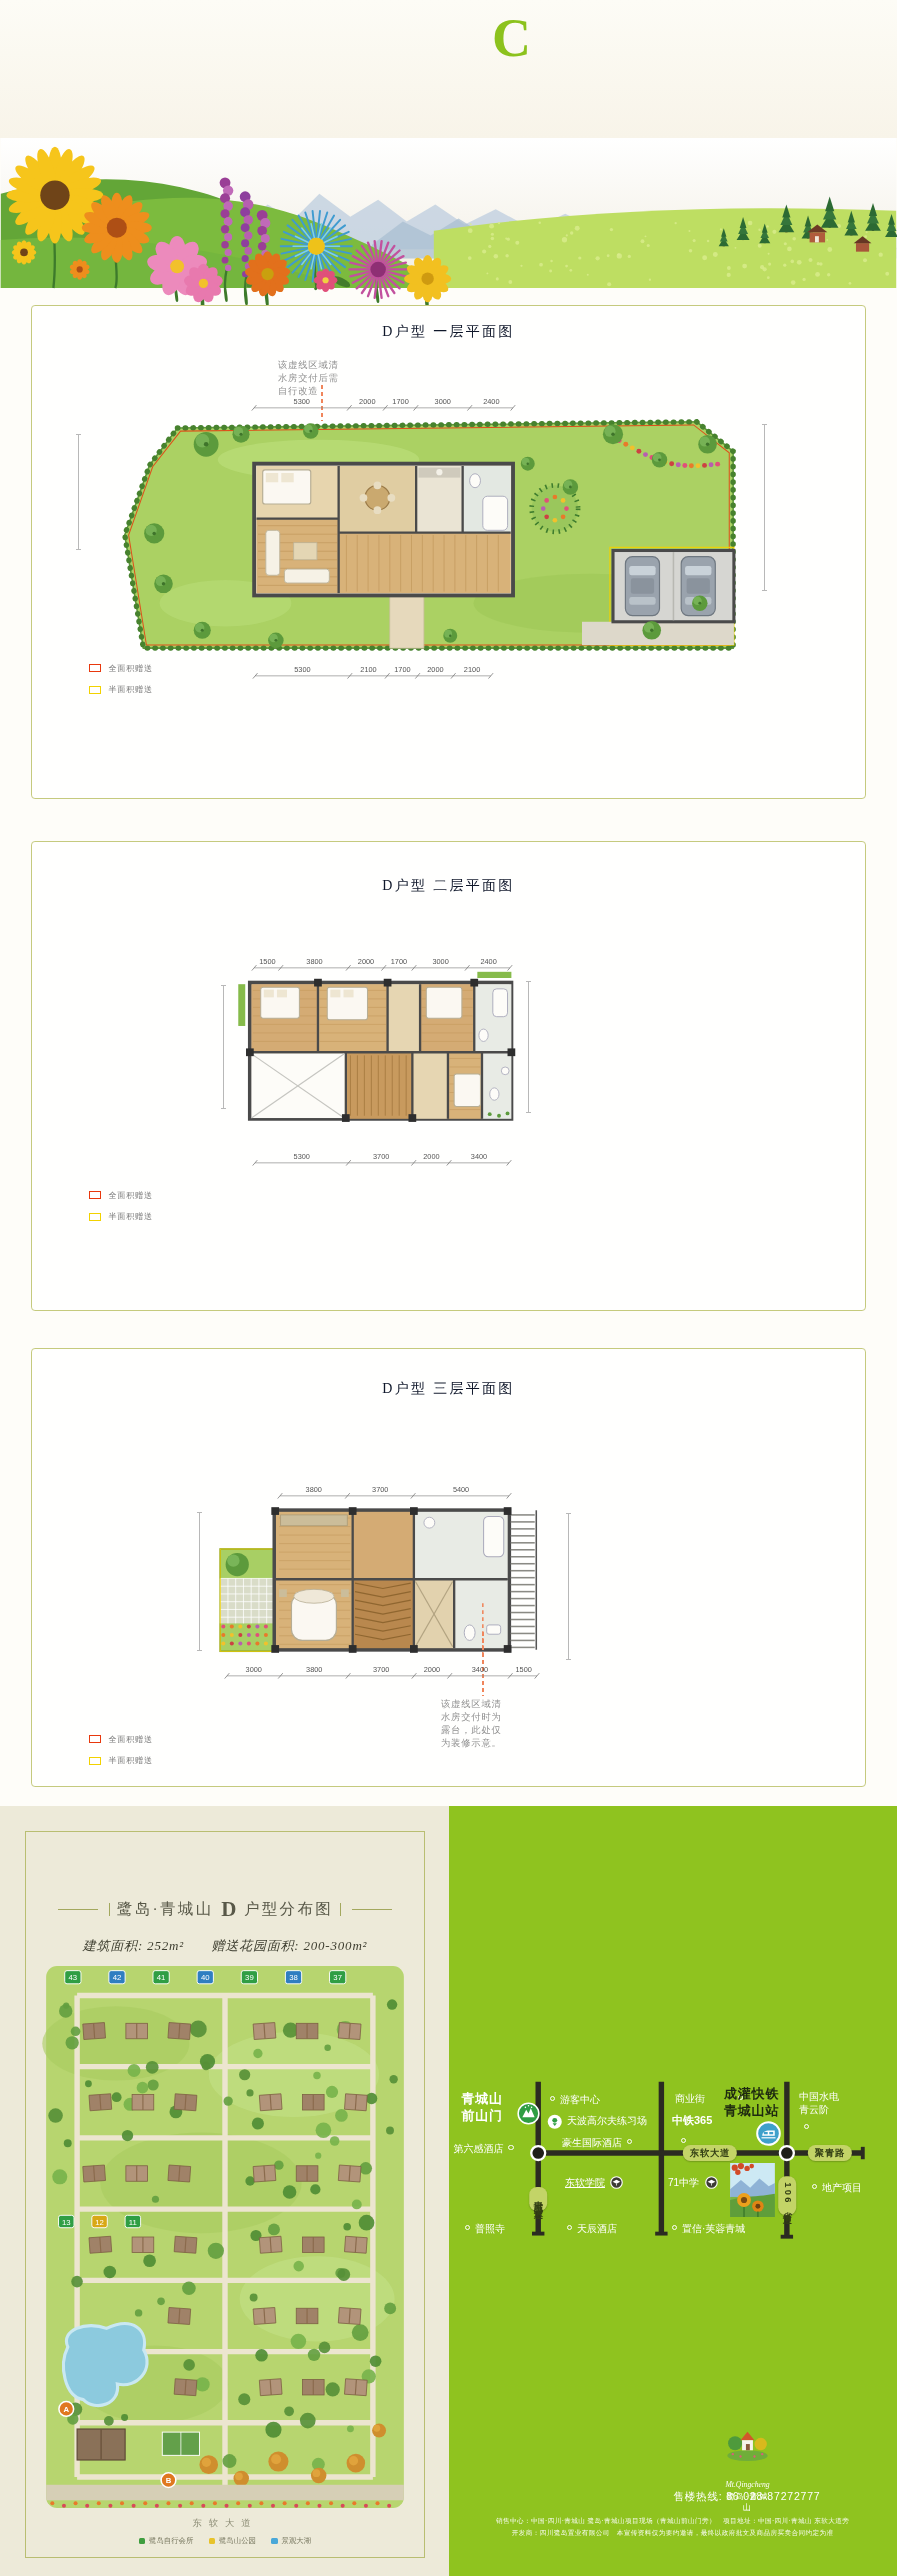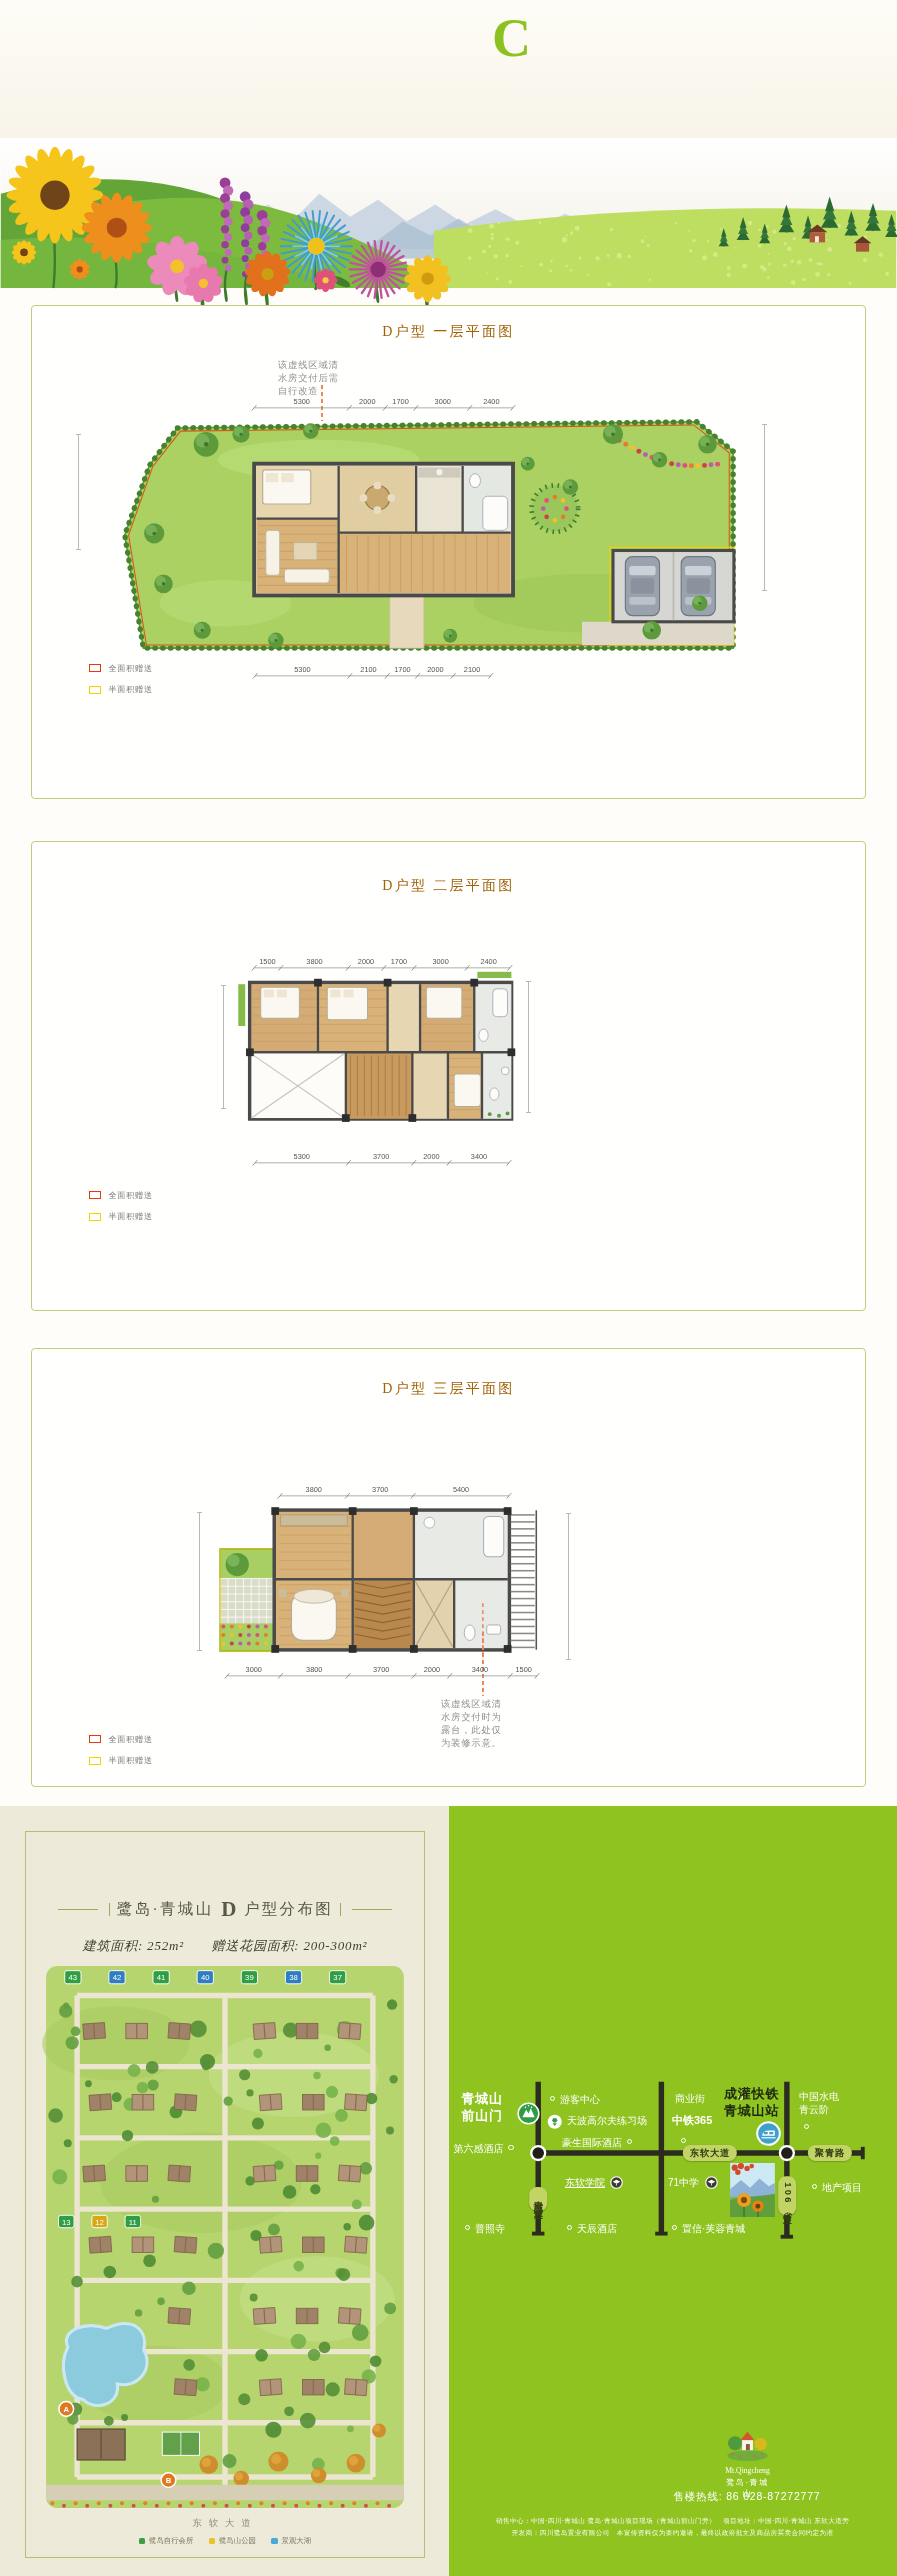--- a/index.html
+++ b/index.html
@@ -6,21 +6,21 @@
   body{font-family:"Liberation Sans",sans-serif;background:#ffffff}
   #page{position:relative;width:897px;height:2576px;background:#fefdf9;overflow:hidden}
   .abs{position:absolute}
   
   .header{position:absolute;left:0;top:0;width:897px;height:138px;background:linear-gradient(#fdfcf6,#f8f4e9)}
   .letter{position:absolute;left:434px;top:7.7px;width:155px;text-align:center;font-family:"Liberation Serif",serif;font-size:54px;line-height:60px;color:#8cc21d;font-weight:700}
   .h-title{position:absolute;left:356px;top:81px;width:310px;text-align:center;font-size:35px;color:#8cc21d;font-weight:700;letter-spacing:3.9px}
   #banner{position:absolute;left:0;top:138px}
   
   .panel{position:absolute;left:31px;width:835px;background:#fffffe;border:0.8px solid #c5ca7e;border-radius:3.9px}
-  .p-title{position:absolute;left:0;top:0;width:100%;text-align:center;font-size:14px;font-weight:400;color:#a16207;letter-spacing:2.3px;font-family:"Liberation Serif",serif}
+  .p-title{position:absolute;left:0;top:0;width:100%;text-align:center;font-size:14px;font-weight:400;color:#0f172a;letter-spacing:2.3px;font-family:"Liberation Serif",serif}
   .note{position:absolute;font-size:9.3px;line-height:13px;color:#8f8f8f;letter-spacing:0.8px}
   .dims{position:absolute;overflow:visible}
   .vdim{position:absolute;width:0.8px;background:#b8b8b8}
   .vdim::before,.vdim::after{content:"";position:absolute;left:-2.3px;width:5.4px;height:0.8px;background:#b8b8b8}
   .vdim::before{top:0}.vdim::after{bottom:0}
   .legend{position:absolute}
   .lg-row{display:flex;align-items:center;height:12.4px;margin-bottom:9.3px}
   .lg-box{width:12.4px;height:7.7px;border:1.5px solid;background:#fff;margin-right:7px;flex:none}
   .lg-label{font-size:8.1px;color:#7a7a7a;letter-spacing:0.8px;white-space:nowrap}
   .rdash{position:absolute;width:1.5px;background-image:repeating-linear-gradient(#f0855b 0 3.9px,rgba(0,0,0,0) 3.9px 7px)}
@@ -47,21 +47,21 @@
   .poi.big{font-size:13px;font-weight:700;line-height:17px;letter-spacing:0.8px}
   .poi.mid{font-size:11px;font-weight:700}
   .poi.dark{color:#1d2910}
   .poi .dot{width:5.4px;height:5.4px;border:1.5px solid #fff;border-radius:50%;display:inline-block;margin:3.1px 4.6px 0 0;flex:none}
   .poi .dot.r{margin:3.1px 0 0 4.6px}
   .poi .icn{display:inline-block;margin-right:4.6px;flex:none}
   .poi .icn.r{margin:0 0 0 5.4px}
   .pill{position:absolute;transform:translate(-50%,-50%);background:#c3d467;color:#333f14;font-size:9.3px;font-weight:700;padding:1.5px 7px;border-radius:7.7px;letter-spacing:0.8px;box-shadow:0 0.8px 1.5px rgba(0,0,0,.25);white-space:nowrap}
   .pill.v{writing-mode:vertical-rl;padding:6.2px 2.3px;letter-spacing:2.3px}
   .logo-wrap{position:absolute;left:273px;top:617px;width:51px;text-align:center}
-  .logo-script{font-family:"Liberation Serif",serif;color:#fff;font-size:7.7px;margin-top:1px}
+  .logo-script{font-family:"Liberation Serif",serif;font-style:italic;color:#fff;font-size:7.7px;margin-top:15px}
   .logo-name{color:#fff;font-size:8.1px;letter-spacing:1.5px;margin-top:1.5px}
   .hotline{position:absolute;top:684px;left:143px;width:310px;text-align:center;color:#fff;font-size:10.5px;letter-spacing:0.8px}
   .fineprint{position:absolute;left:7.7px;width:432px;text-align:center;color:rgba(255,255,255,.93);font-size:6.6px;line-height:12.4px;letter-spacing:0.4px}
 </style>
 </head>
 <body>
 
 <div id="page">
 
   <div class="header">

